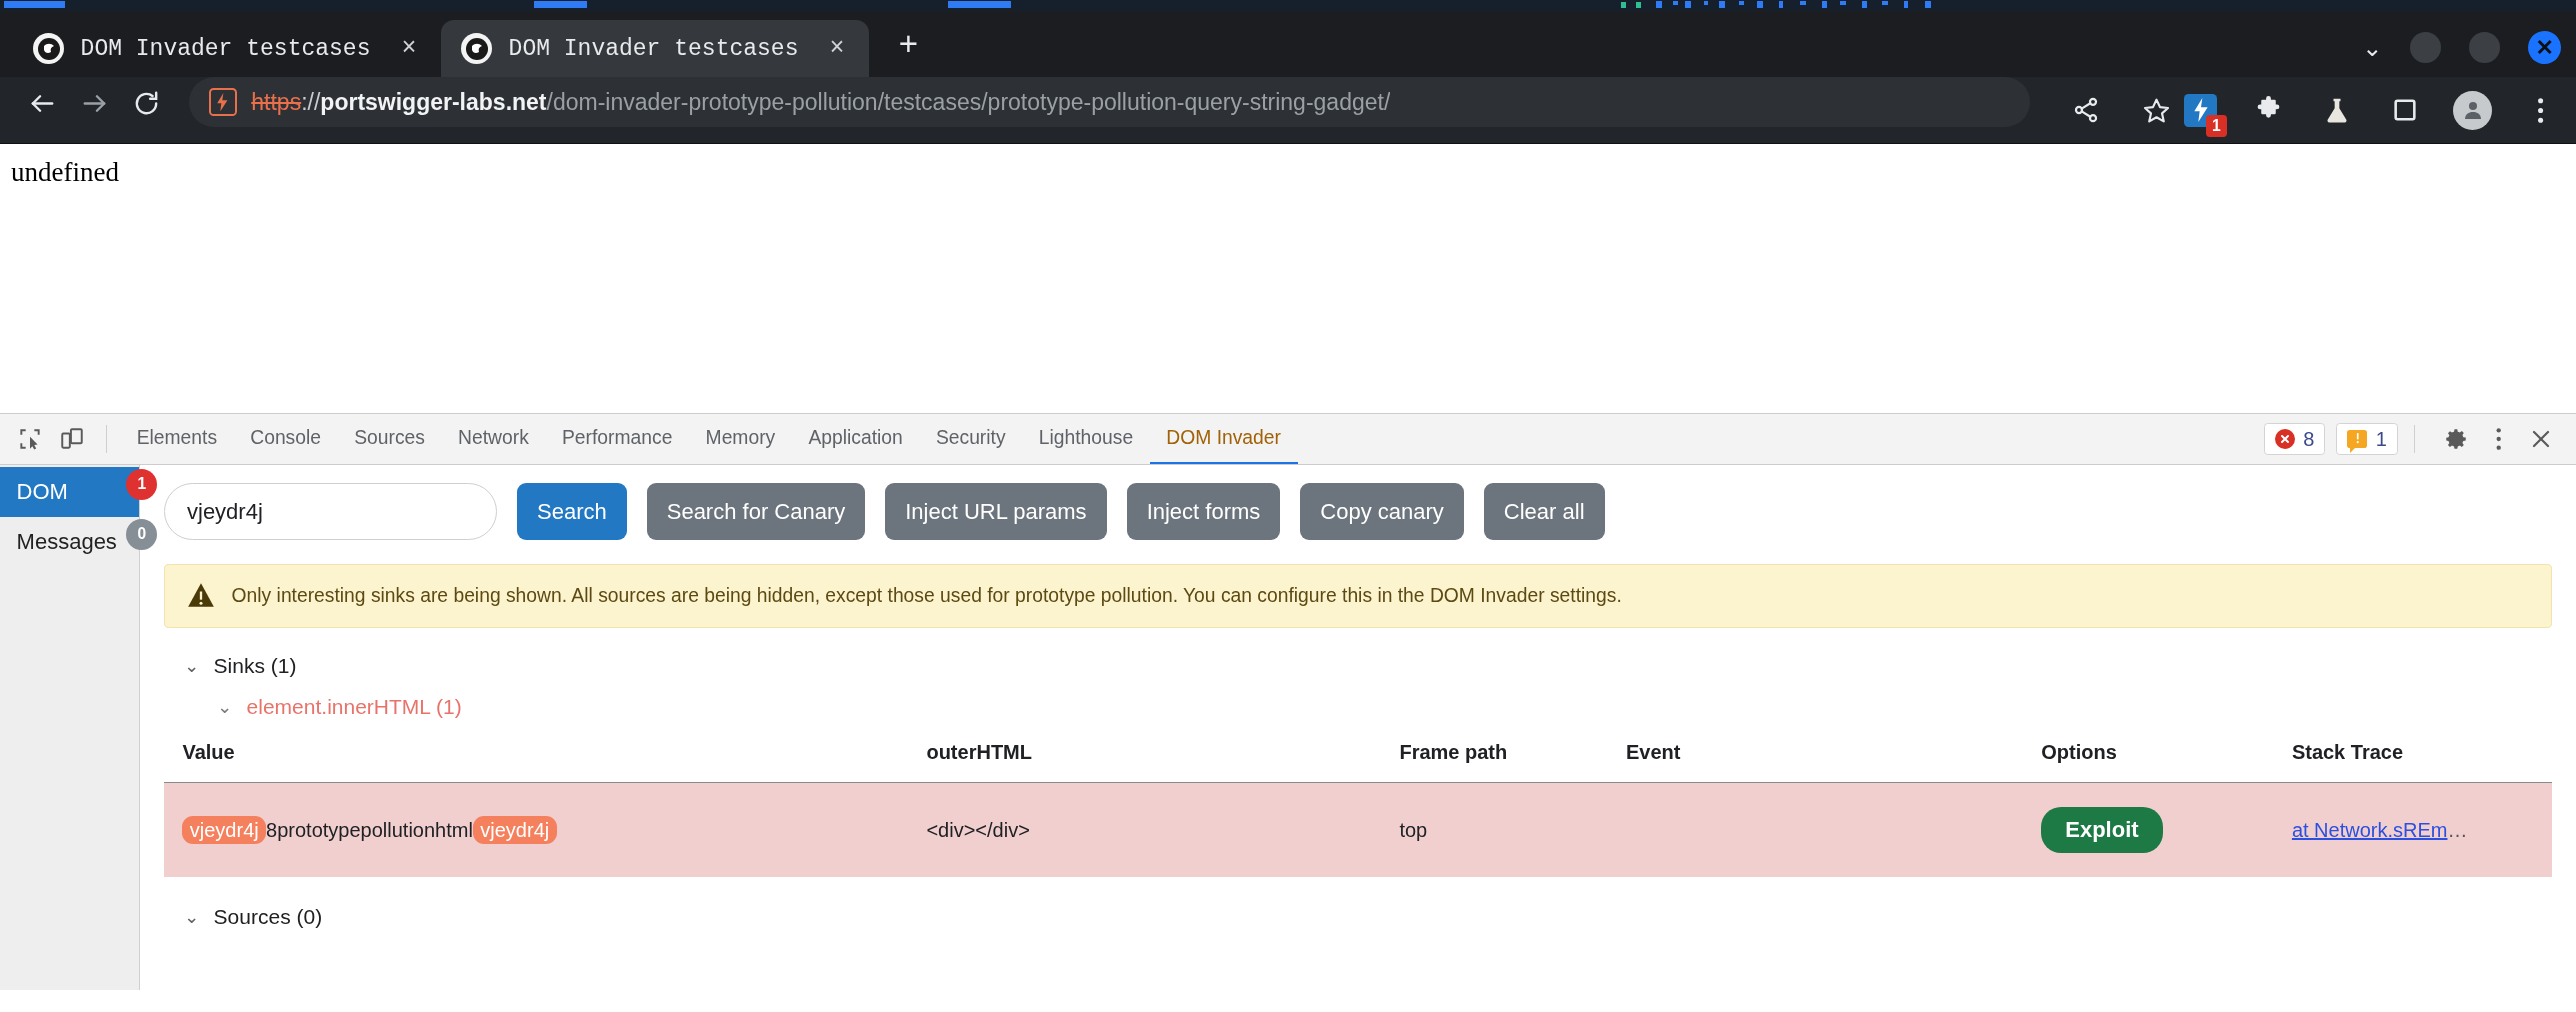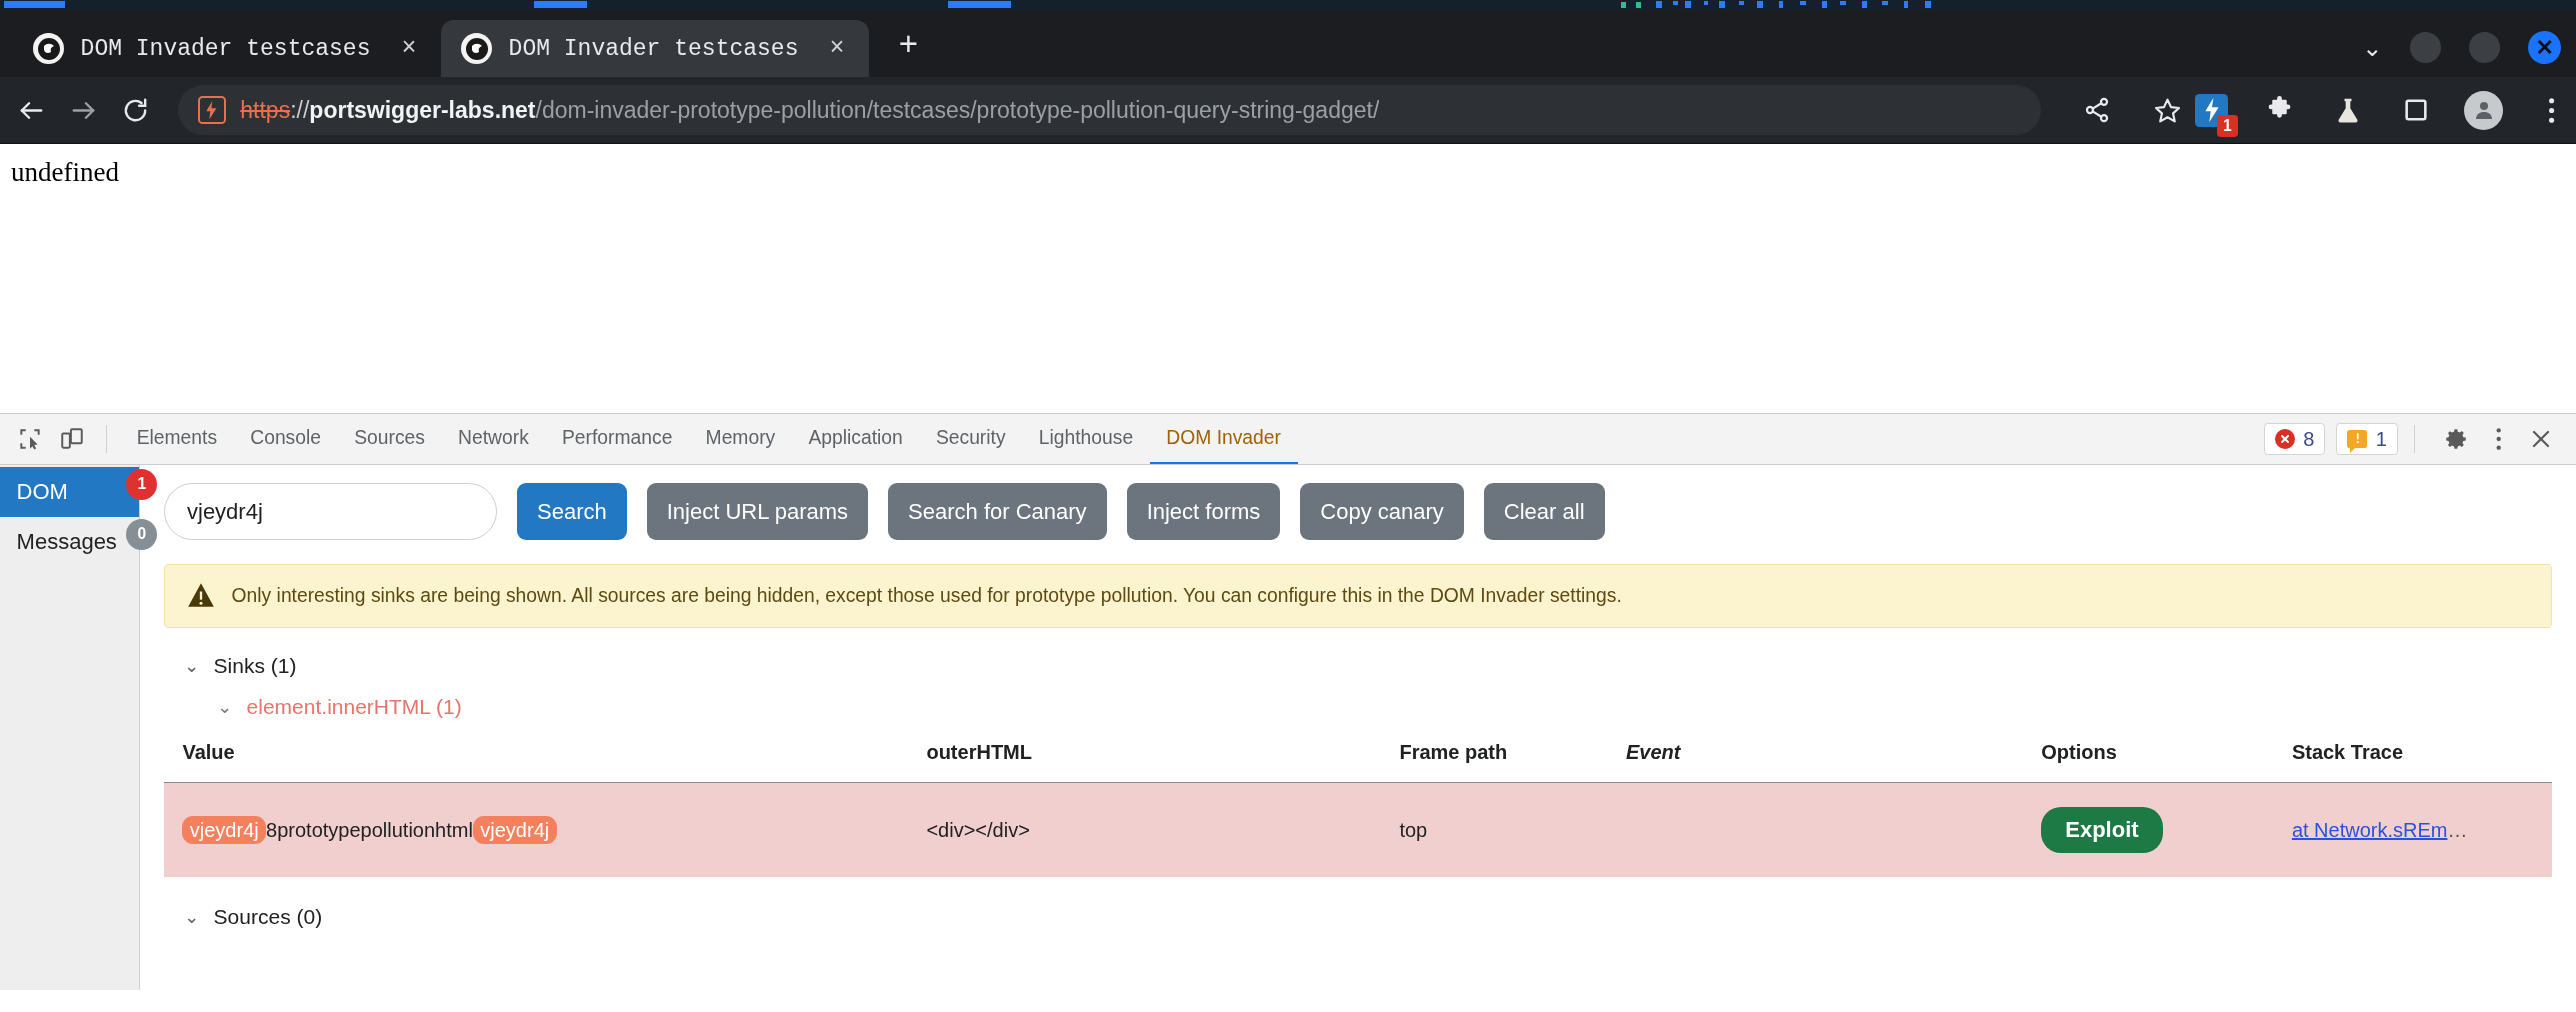--- a/index.html
+++ b/index.html
@@ -67,22 +67,22 @@
   .wc-dot { width: 31px; height: 31px; border-radius: 50%; background: #3c4045; }
   .wc-close {
     width: 33px; height: 33px; border-radius: 50%; background: #1a73ff;
     color: #0d1013; font-size: 22px; font-weight: bold;
     display: flex; align-items: center; justify-content: center;
   }
 
   
   #urlbar-row {
     height: 66px; background: #22262a;
-    display: flex; align-items: center;
-    padding: 0 5px;
+    display: flex; 
+    padding: 0 16px;
   }
   .nav-btn {
     width: 52px; height: 52px;
     display: flex; align-items: center; justify-content: center;
     color: #e8eaed; flex: 0 0 auto;
   }
   #omnibox {
     flex: 1 1 auto; height: 50px;
     background: #2d3135; border-radius: 25px;
     display: flex; align-items: center;
@@ -218,21 +218,21 @@
   #sink-table { width: 100%; margin-top: 22px; border-collapse: collapse; table-layout: fixed; }
   #sink-table th {
     text-align: left; font-size: 20px; font-weight: bold; color: #202124;
     padding: 0 0 18.4px 0;
   }
   #sink-table td { font-size: 20px; color: #202124; padding: 24px 0; vertical-align: middle; }
   #sink-table tbody tr { background: #f2cfcf; border-top: 1.8px solid #8a8a8a; }
   #sink-table th:nth-child(1), #sink-table td:nth-child(1) { width: 727px; padding-left: 18.4px; }
   #sink-table th:nth-child(2), #sink-table td:nth-child(2) { width: 451px; }
   #sink-table th:nth-child(3), #sink-table td:nth-child(3) { width: 216px; }
-  #sink-table th:nth-child(4), #sink-table td:nth-child(4) { width: 396px; font-style: italic; }
+  #sink-table th:nth-child(4), #sink-table td:nth-child(4) { width: 396px; }
   #sink-table th:nth-child(5), #sink-table td:nth-child(5) { width: 239px; }
   #sink-table th:nth-child(6), #sink-table td:nth-child(6) { width: 248px; }
 
   .canary-pill {
     background: #f4805e; color: #ffffff;
     border-radius: 11px; padding: 2.8px 7.4px;
     font-size: 20px;
   }
   .exploit-btn {
     background: #1d7a45; color: #ffffff;
@@ -506,22 +506,22 @@
         <span>Messages</span>
         <span class="di-badge grey">0</span>
       </div>
     </div>
 
     <div id="di-main">
 
       <div id="di-toolbar">
         <input id="canary-input" type="text" value="vjeydr4j" style="">
         <button class="di-btn primary">Search</button>
+        <button class="di-btn">Search for Canary</button>
         <button class="di-btn">Inject URL params</button>
-        <button class="di-btn">Search for Canary</button>
         <button class="di-btn">Inject forms</button>
         <button class="di-btn">Copy canary</button>
         <button class="di-btn">Clear all</button>
       </div>
 
       <div id="di-warning">
         <span>
           <svg width="28" height="26" viewBox="0 0 24 22">
             <path d="M12 1 L23 21 H1 Z" fill="#4a3a08"></path>
             <rect x="11" y="8" width="2" height="7" fill="#fcf3cf"></rect>

